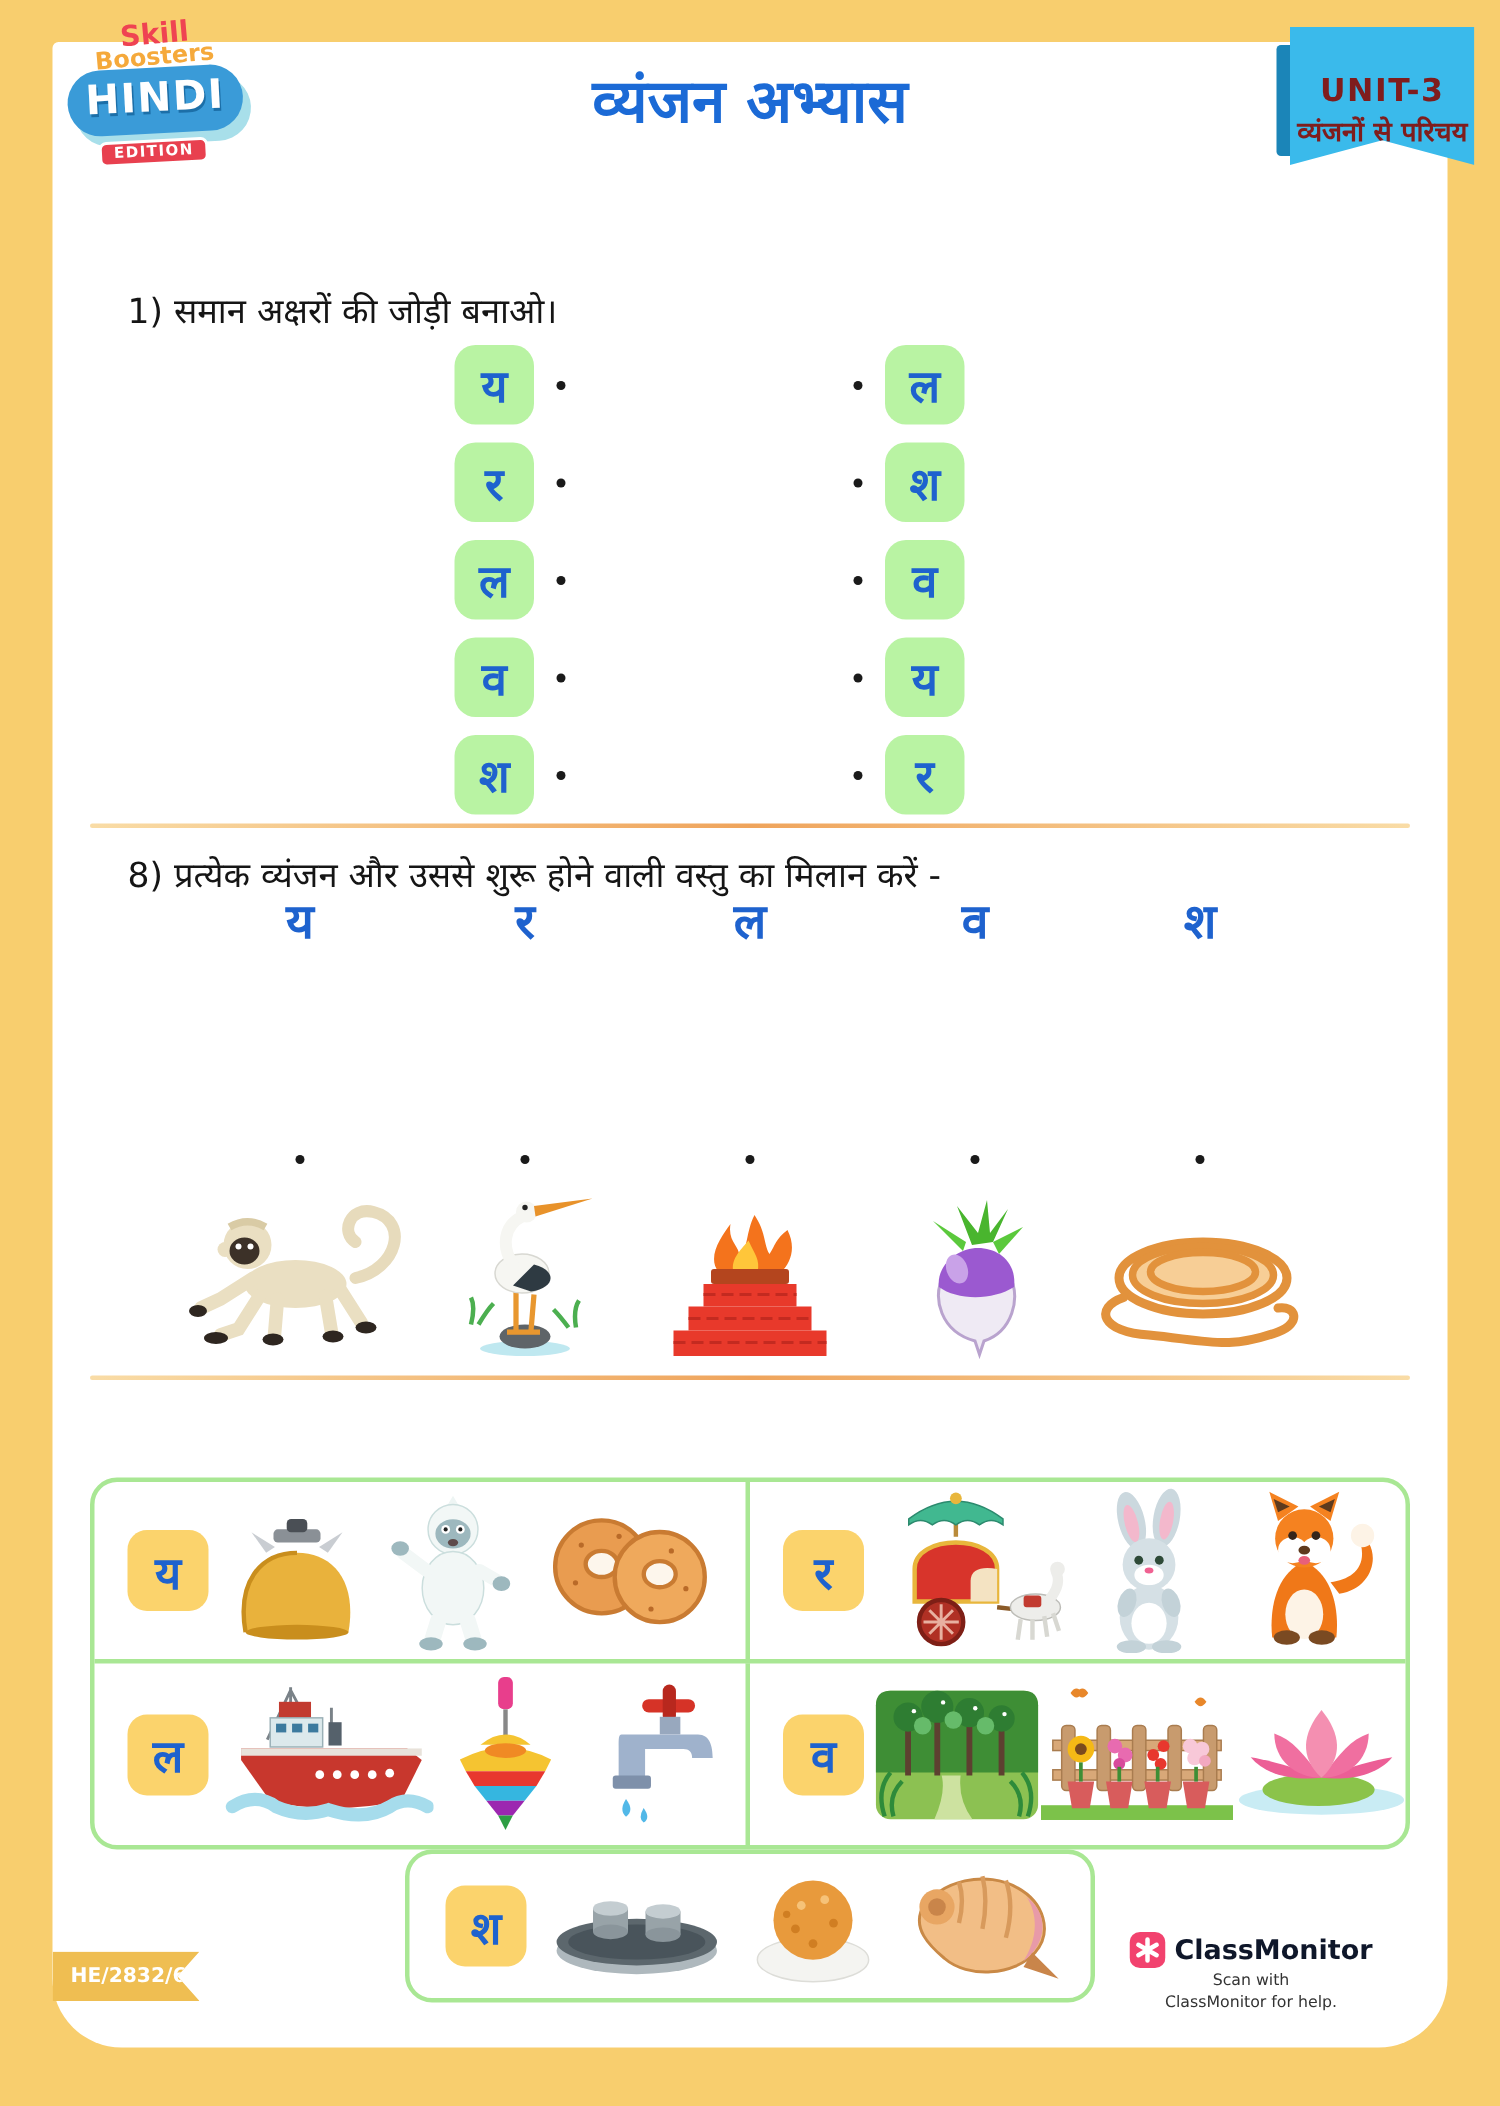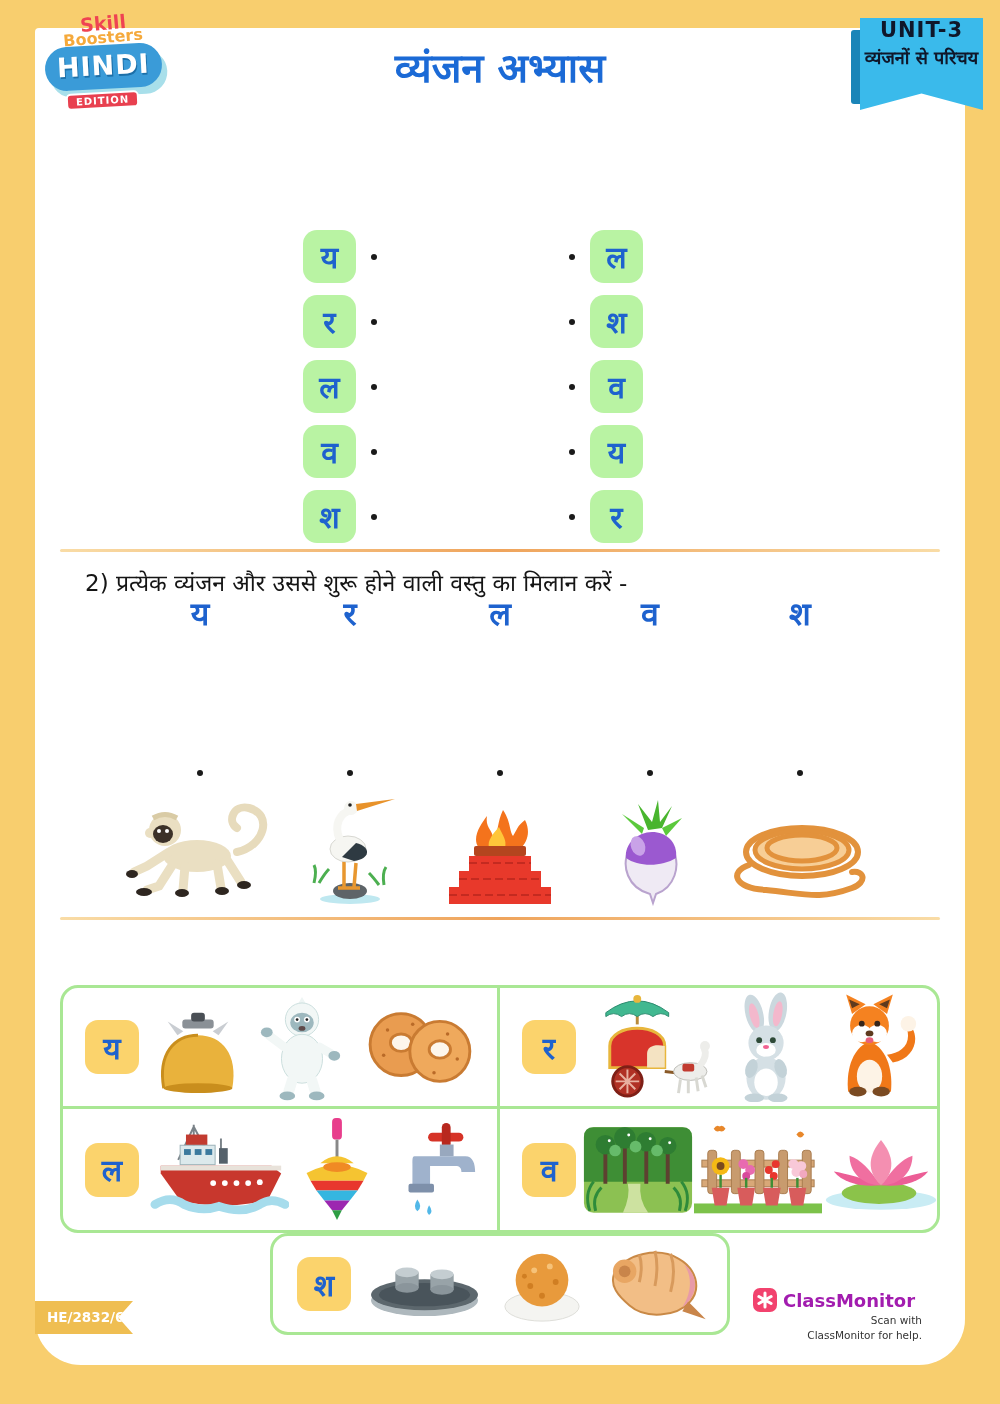--- a/index.html
+++ b/index.html
@@ -14,21 +14,21 @@
   .logo .cloud{display:inline-block;background:#3A9BD8;border-radius:34px;padding:5px 12px 8px;transform:rotate(-3deg);box-shadow:5px 7px 0 #A8DFEA;margin-top:-2px;}
   .logo .cloud span{color:#fff;font-size:27px;font-weight:800;letter-spacing:1px;text-shadow:1px 2px 0 #1C6FA8;}
   .logo .edition{display:inline-block;background:#E8404F;color:#fff;font-size:10px;font-weight:700;border-radius:5px;padding:1px 8px;border:2px solid #fff;margin-top:-12px;transform:rotate(-3deg);letter-spacing:1px;position:relative;z-index:4;}
 
   
   .title{position:absolute;left:0;right:0;top:44px;text-align:center;color:#1B6AD6;font-weight:bold;font-size:40px;line-height:1.24;z-index:2;}
 
   
   .unit{position:absolute;left:851px;top:18px;width:132px;height:92px;z-index:3;}
   .unit .fold{position:absolute;left:0;top:12px;width:13px;height:74px;background:#1B85B8;border-radius:3px;}
-  .unit .rib{position:absolute;left:9px;top:0;width:123px;height:92px;background:#3ABAEB;clip-path:polygon(0 0,100% 0,100% 100%,50% 82%,0 100%);text-align:center;color:#0f172a;padding-top:0;box-sizing:border-box;}
+  .unit .rib{position:absolute;left:9px;top:0;width:123px;height:92px;background:#3ABAEB;clip-path:polygon(0 0,100% 0,100% 100%,50% 82%,0 100%);text-align:center;color:#7f1d1d;padding-top:30px;box-sizing:border-box;}
   .unit .u1{font-size:21px;font-weight:800;letter-spacing:1px;}
   .unit .u2{font-size:18px;margin-top:3px;font-weight:600;}
 
   .heading{position:absolute;left:85px;font-size:23px;color:#151515;}
   .divider{position:absolute;left:60px;width:880px;height:3px;background:linear-gradient(90deg,#F9DCA6,#EFA45C,#F9DCA6);border-radius:2px;}
 
   
   .match{position:absolute;left:303px;top:230px;width:340px;}
   .mrow{display:flex;align-items:center;height:53px;margin-bottom:12px;}
   .mbox{width:53px;height:53px;background:#B9F3A3;border-radius:14px;display:flex;align-items:center;justify-content:center;font-size:30px;font-weight:bold;color:#1E62CE;}
@@ -54,22 +54,22 @@
   .bB{border-bottom:3px solid #A9E794;}
   .badge{width:54px;height:54px;background:#FBD36C;border-radius:13px;display:flex;align-items:center;justify-content:center;font-size:30px;font-weight:bold;color:#1E62CE;flex-shrink:0;}
   .items{flex:1;display:flex;justify-content:space-around;align-items:center;min-width:0;}
   .box5{position:absolute;left:270px;top:1233px;width:460px;height:102px;border:3px solid #A9E794;border-radius:18px;background:#fff;box-sizing:border-box;display:flex;align-items:center;padding:0 16px 0 24px;gap:10px;}
   .box5 .items{gap:4px;}
 
   
   .code{position:absolute;left:35px;top:1301px;width:98px;height:33px;background:#EFBE52;clip-path:polygon(0 0,100% 0,85% 50%,100% 100%,0 100%);color:#fff;font-weight:700;font-size:13.5px;line-height:33px;padding-left:12px;box-sizing:border-box;}
   .cm{position:absolute;left:746px;top:1288px;width:176px;text-align:center;}
   .cmrow{display:flex;align-items:center;justify-content:center;gap:6px;}
-  .cmname{font-size:18px;font-weight:700;color:#a21caf;}
-  .cmscan{font-size:10.5px;color:#333;line-height:1.4;margin-top:1px;text-align:right;}
+  .cmname{font-size:18px;font-weight:700;color:#0f172a;}
+  .cmscan{font-size:10.5px;color:#333;line-height:1.4;margin-top:1px;}
 </style>
 </head>
 <body>
 
 <div class="page">
   <div class="sheet"></div>
 
   <div class="logo">
     <div class="skill">Skill</div>
     <div class="boost">Boosters</div>
@@ -82,20 +82,21 @@
   </div>
 
   <div class="unit">
     <div class="fold"></div>
     <div class="rib">
       <div class="u1">UNIT-3</div>
       <div class="u2">व्यंजनों से परिचय</div>
     </div>
   </div>
 
+  <div class="heading" style="top:190px">1) समान अक्षरों की जोड़ी बनाओ।</div>
   <div class="match">
     <div class="mrow">
       <div class="mbox">य</div>
       <div class="mdot">
           <span class="dot"></span>
         </div>
       <div class="msp"></div>
       <div class="mdot">
           <span class="dot"></span>
         </div>
@@ -142,21 +143,21 @@
       <div class="msp"></div>
       <div class="mdot">
           <span class="dot"></span>
         </div>
       <div class="mbox">र</div>
     </div>
   </div>
 
   <div class="divider" style="top:549px"></div>
 
-  <div class="heading" style="top:566px">2) प्रत्येक व्यंजन और उससे शुरू होने वाली वस्तु का मिलान करें -</div>
+  <div class="heading" style="top:566px">8) प्रत्येक व्यंजन और उससे शुरू होने वाली वस्तु का मिलान करें -</div>
   <div class="s2letters">
     <div class="s2cell"><div class="ltr">य</div><span class="dot"></span></div>
     <div class="s2cell"><div class="ltr">र</div><span class="dot"></span></div>
     <div class="s2cell"><div class="ltr">ल</div><span class="dot"></span></div>
     <div class="s2cell"><div class="ltr">व</div><span class="dot"></span></div>
     <div class="s2cell"><div class="ltr">श</div><span class="dot"></span></div>
   </div>
   <div class="s2dots">
     <div class="dcell">
         <span class="dot"></span>

